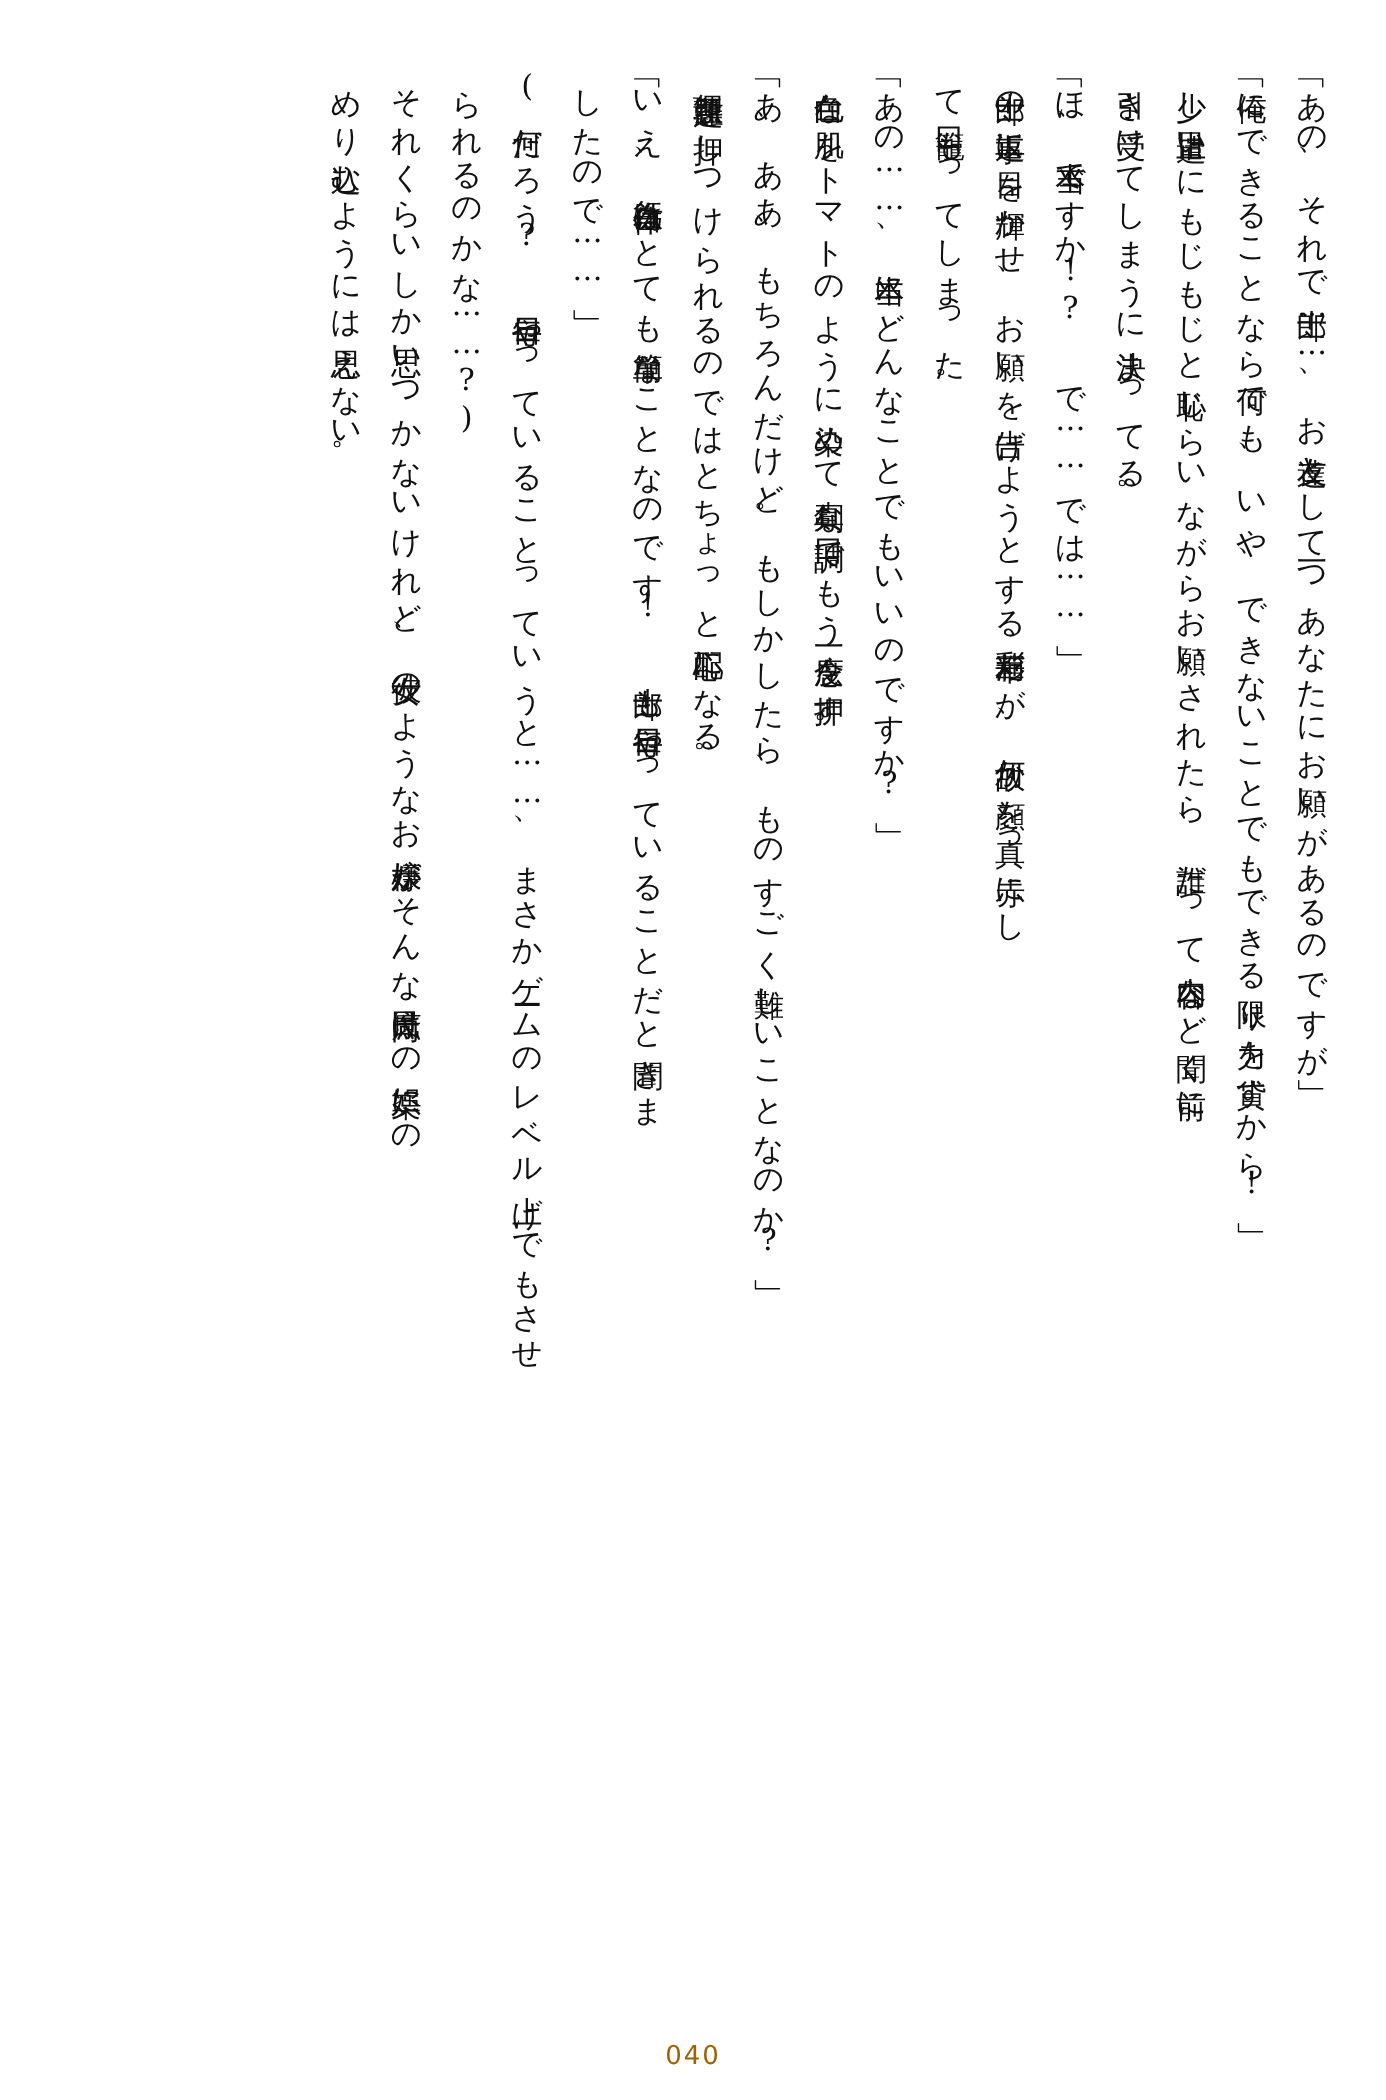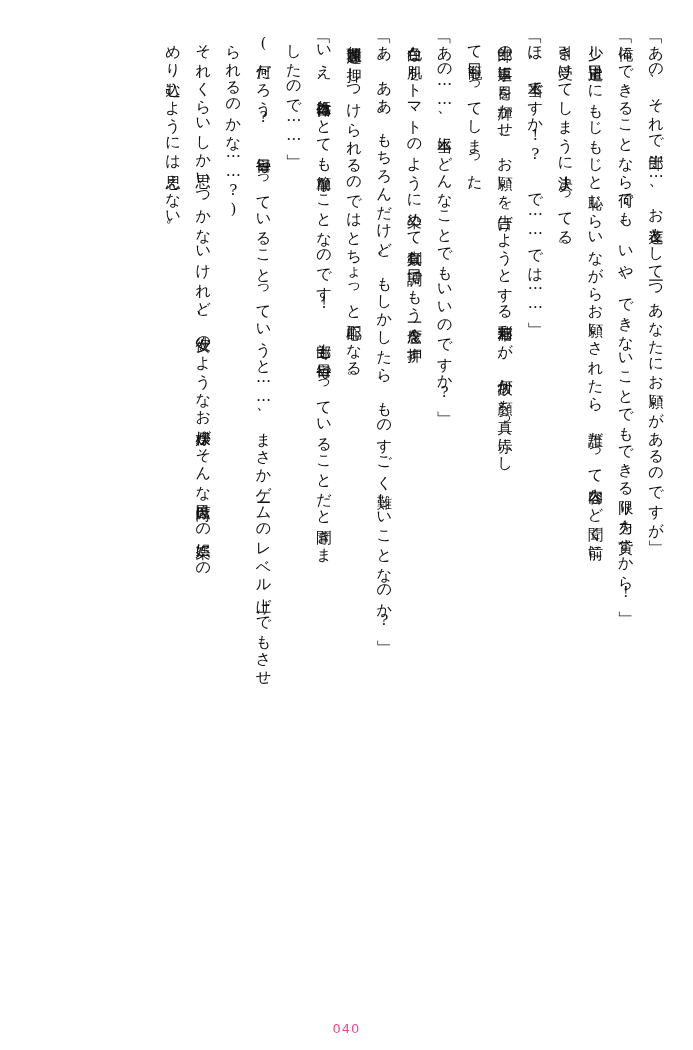--- a/index.html
+++ b/index.html
@@ -48,21 +48,21 @@
     padding-top: 0px;
   }
   #page-number {
     position: absolute;
     bottom: 14px;
     left: 0;
     width: 100%;
     text-align: center;
     font-size: 13px;
     letter-spacing: 1px;
-    color: #ec4899;
+    color: #a16207;
     font-family: "DejaVu Sans", "Liberation Sans", sans-serif;
   }
 </style>
 </head>
 <body>
 
 <div id="page">
   <div id="text-area">
     <div class="line">「あの、それで士郎……、お友達として一つあなたにお願いがあるのですが」</div>
     <div class="line">「俺にできることなら何でも、いや、できないことでもできる限り力を貸すから!」</div>

